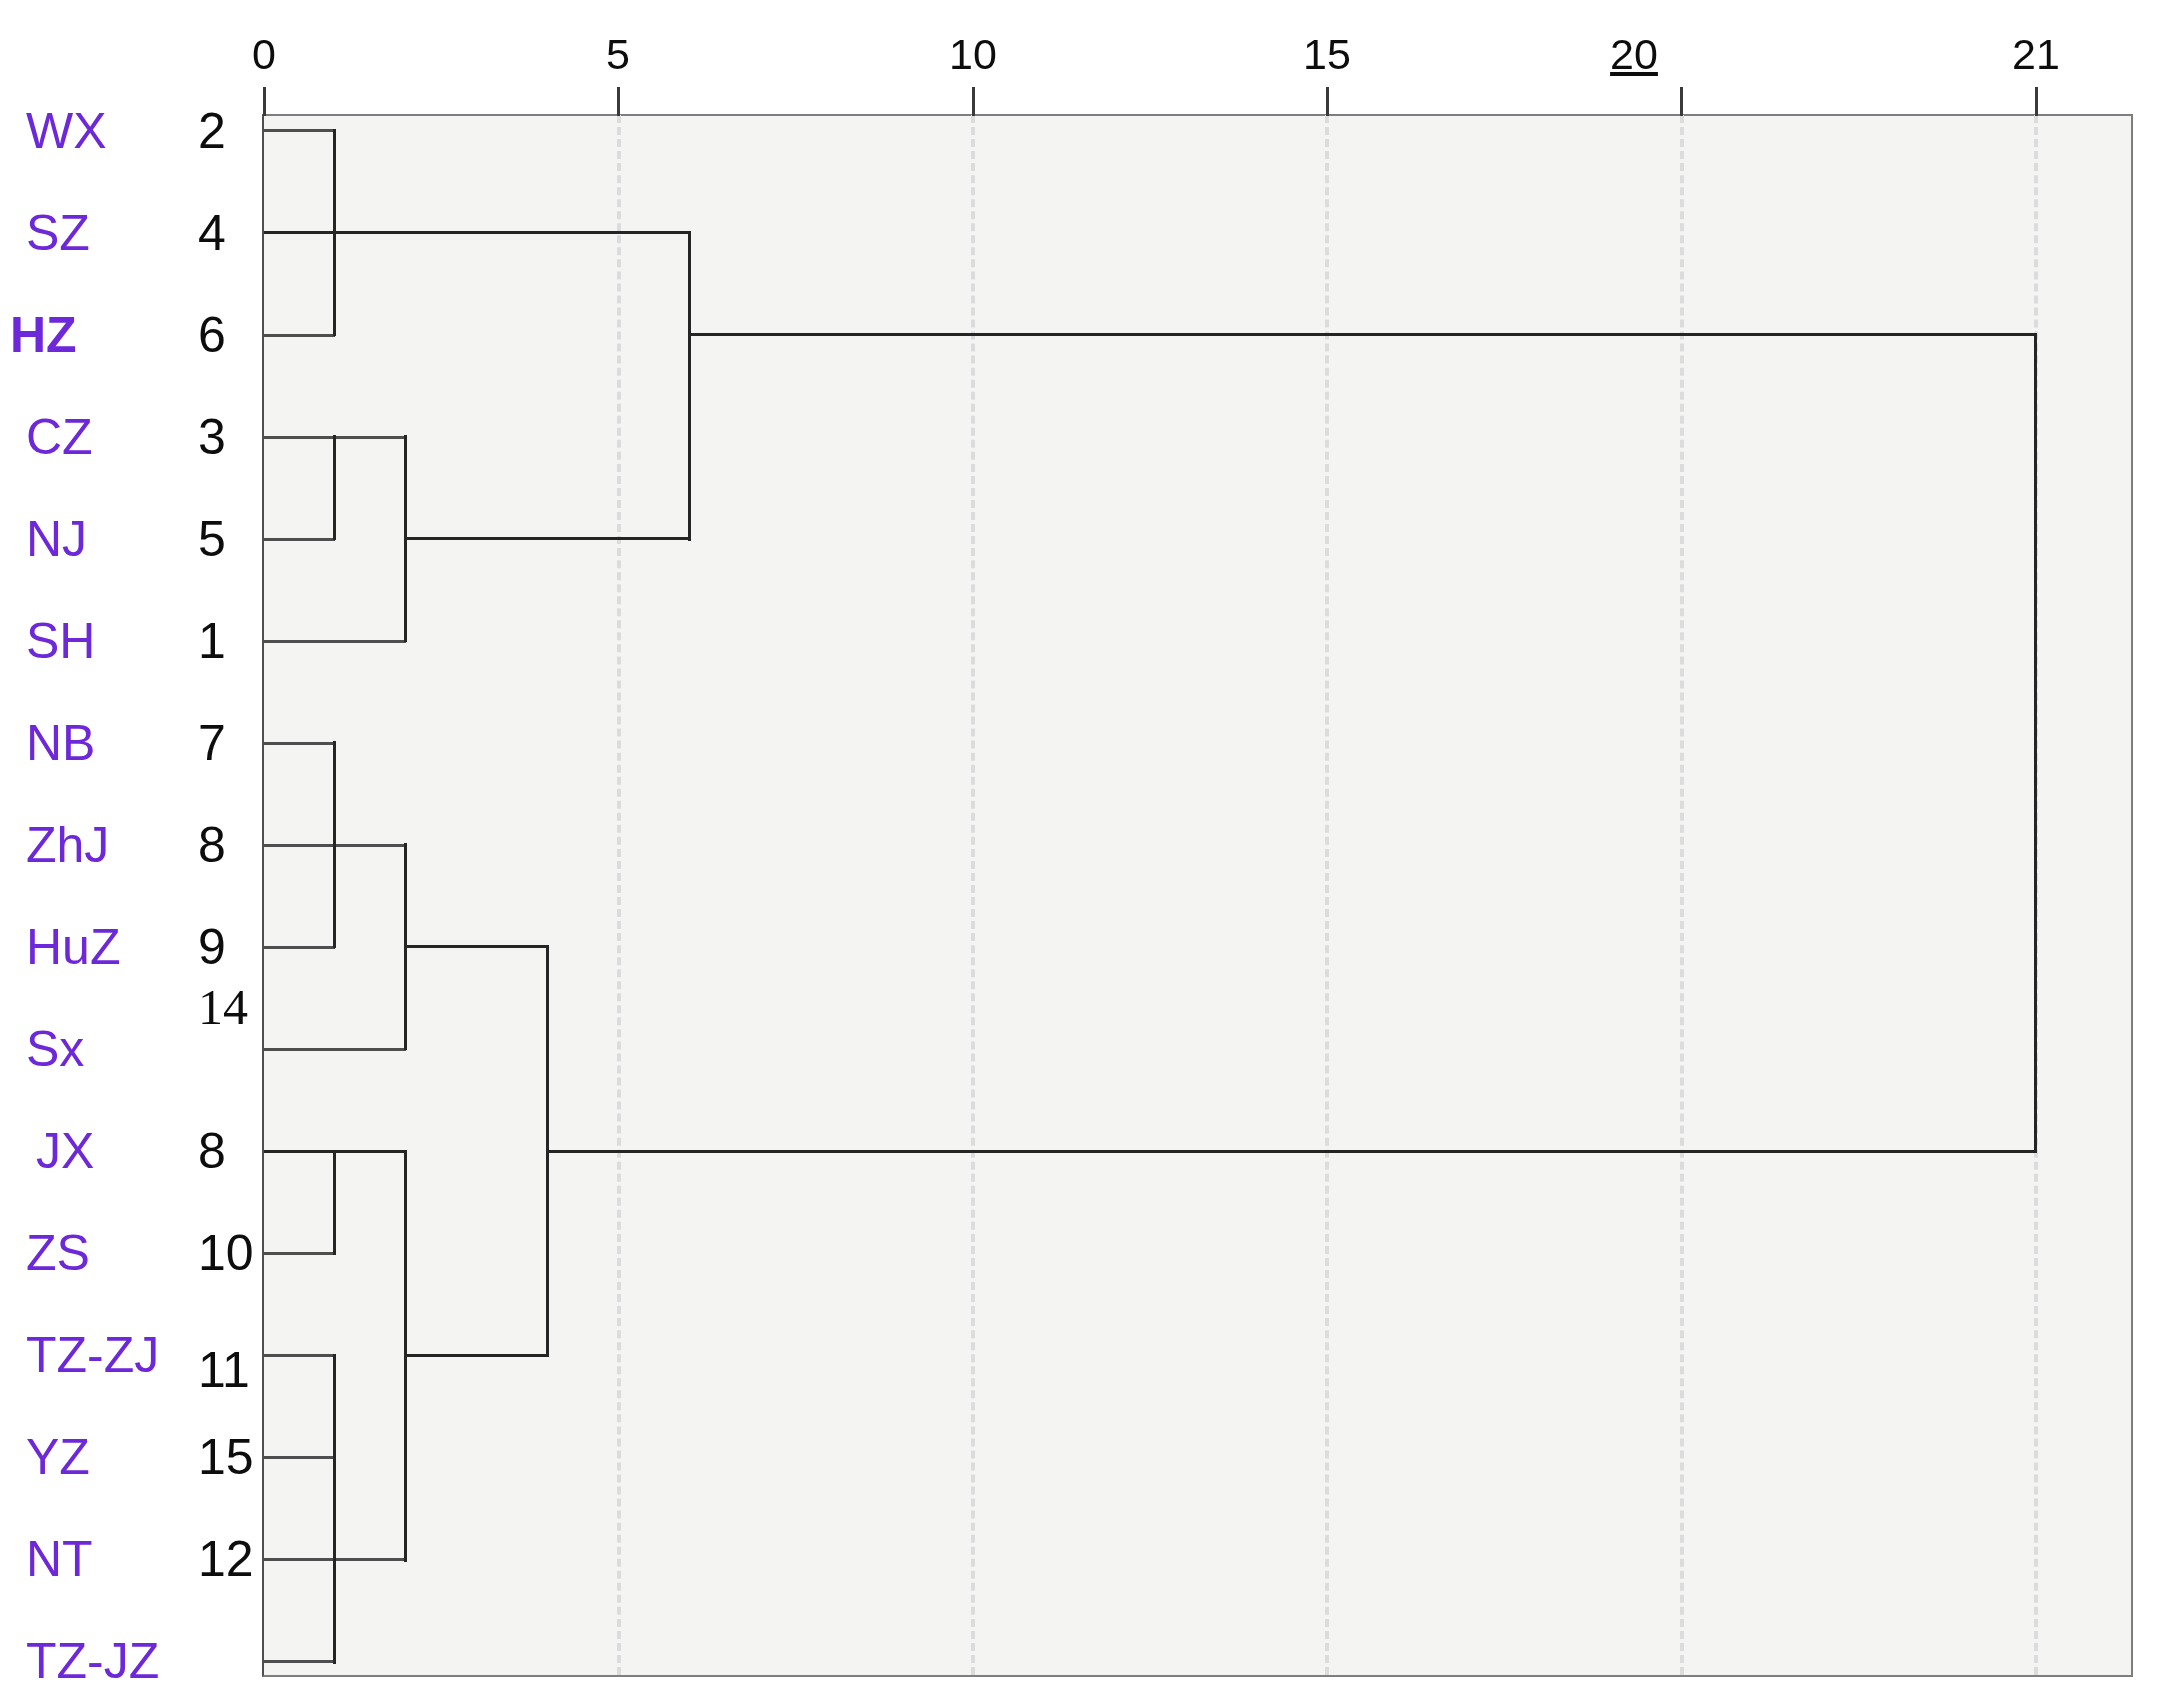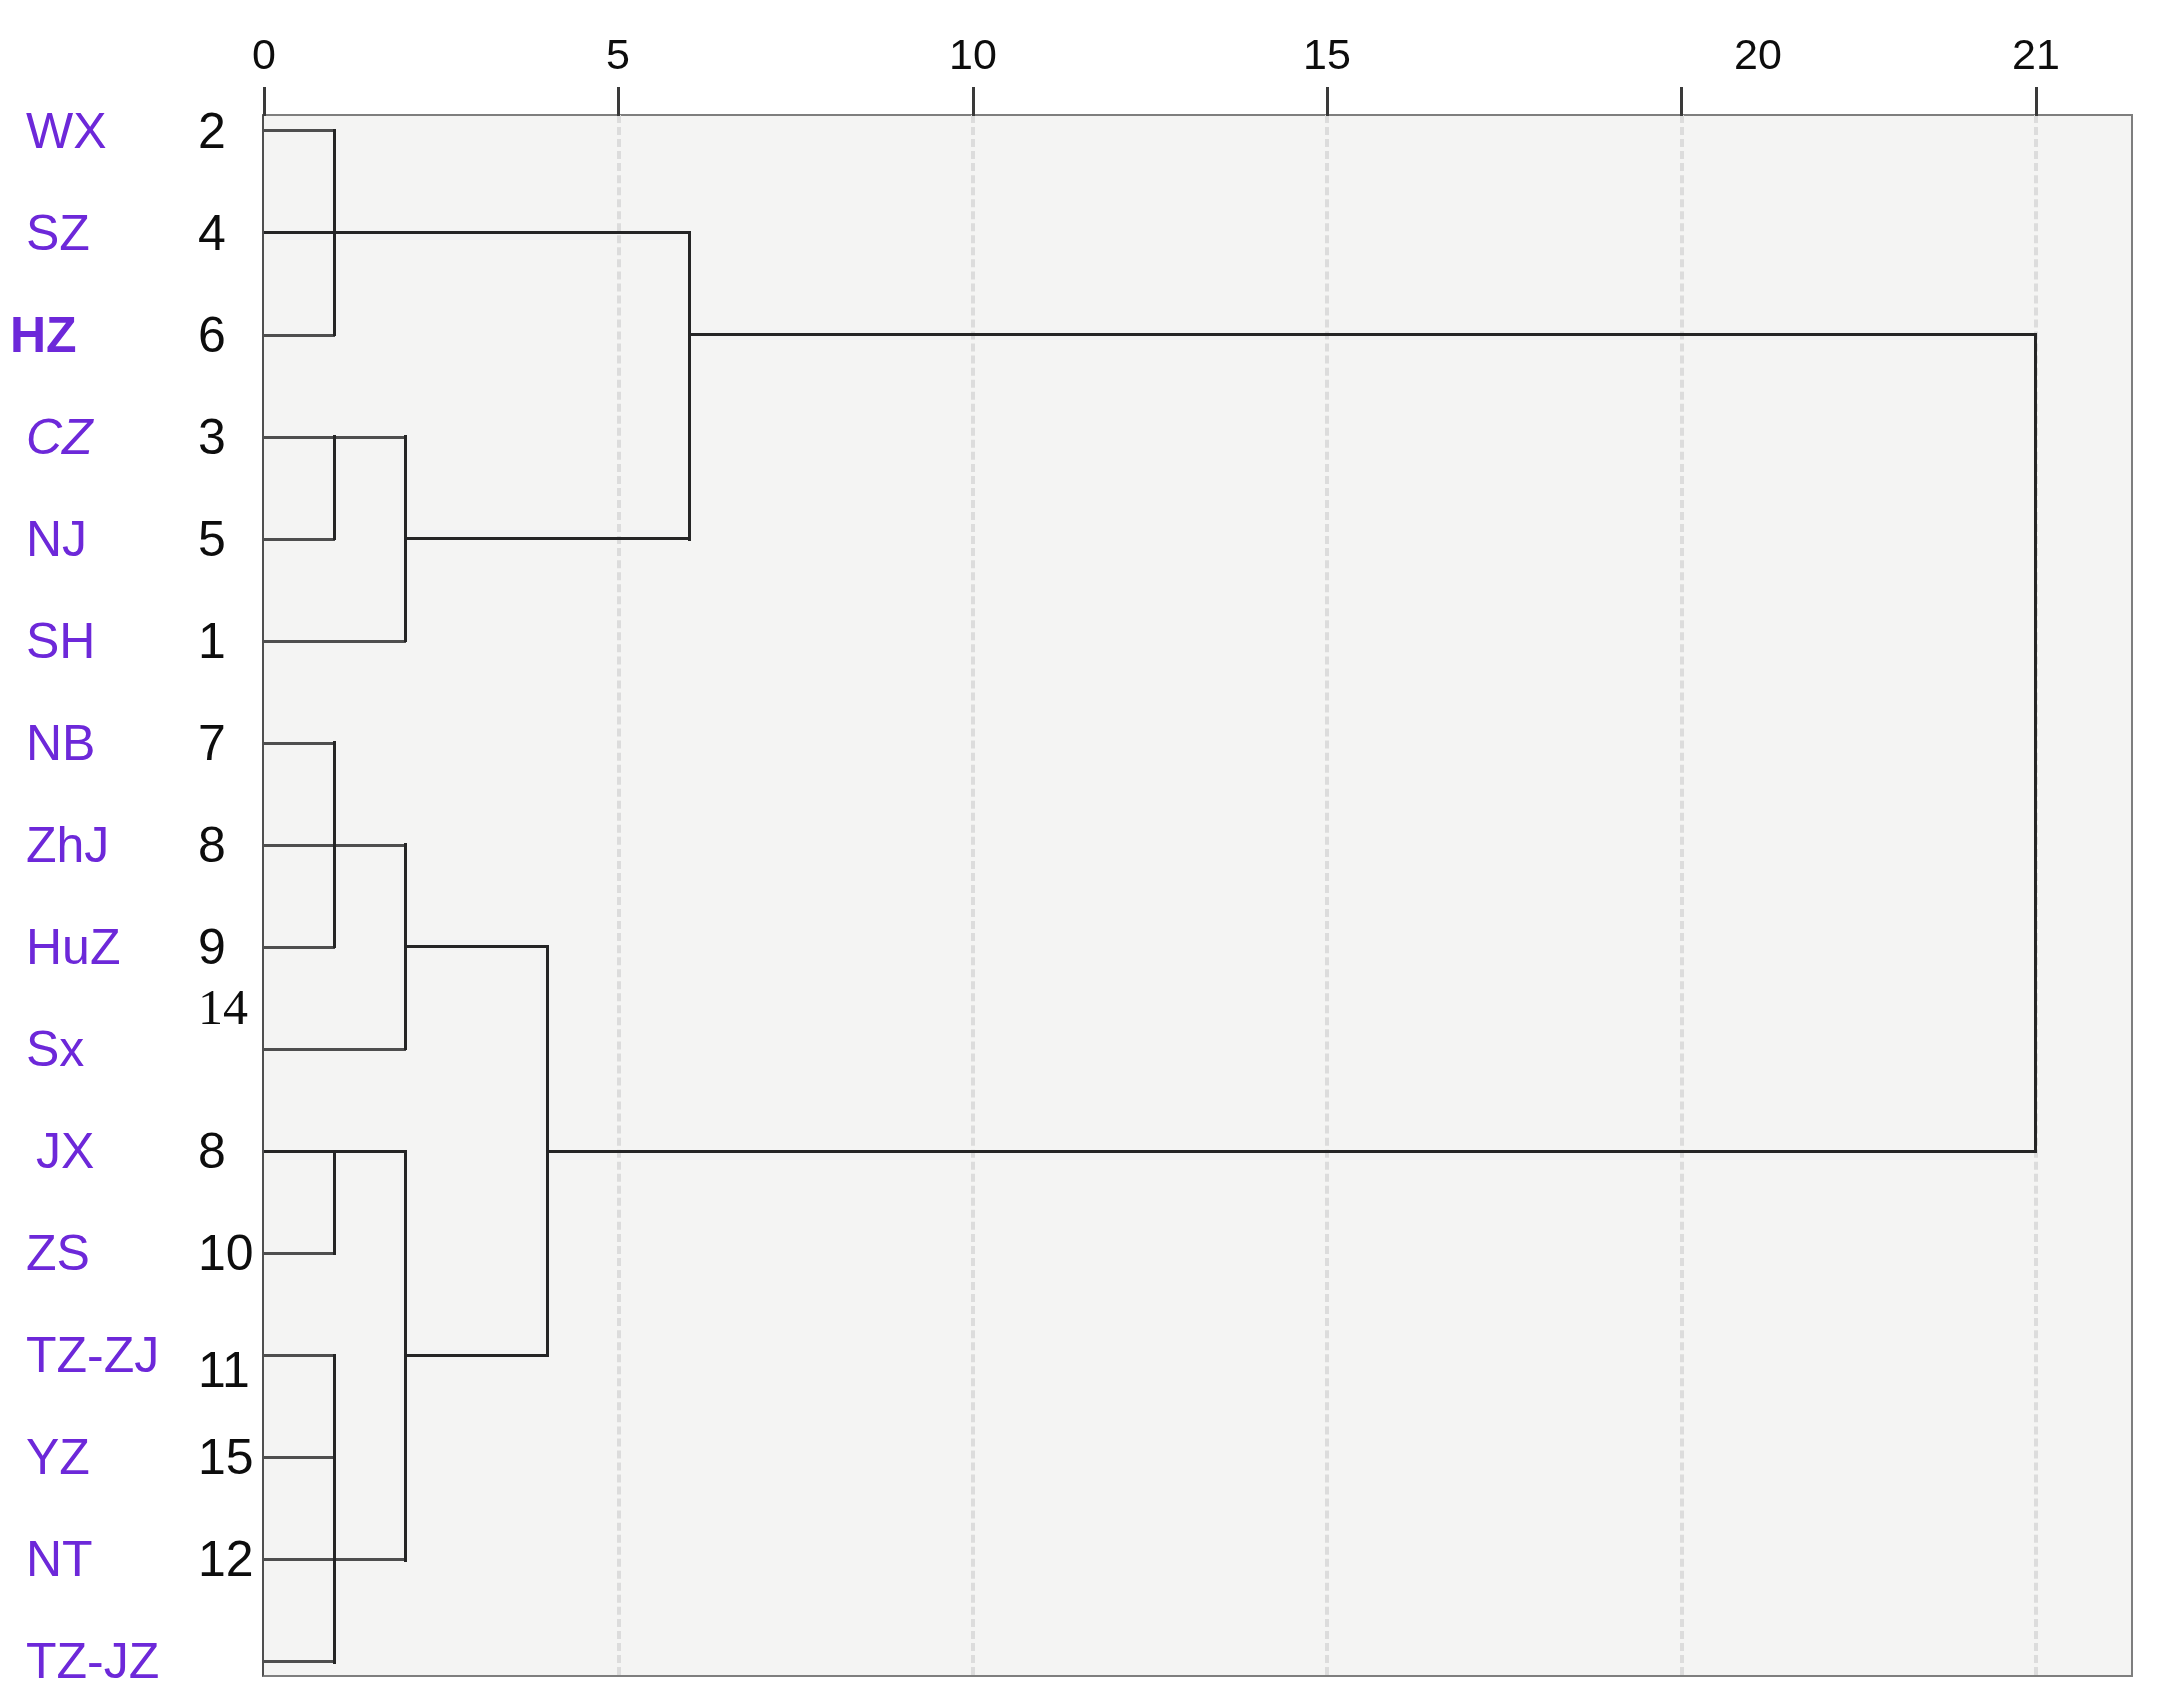--- a/index.html
+++ b/index.html
@@ -69,30 +69,30 @@
     <div class="gridline" style="left: 2034px; top: 115px; height: 1560px; border-left-color: rgb(220, 220, 220);"></div>
     <div class="tick-mark" style="left: 263px; top: 87px; height: 28.5px;"></div>
     <div class="tick-label" style="left: 210px; top: 30px; width: 108px;">0</div>
     <div class="tick-mark" style="left: 617px; top: 87px; height: 28.5px;"></div>
     <div class="tick-label" style="left: 564px; top: 30px; width: 108px;">5</div>
     <div class="tick-mark" style="left: 972px; top: 87px; height: 28.5px;"></div>
     <div class="tick-label" style="left: 919px; top: 30px; width: 108px;">10</div>
     <div class="tick-mark" style="left: 1326px; top: 87px; height: 28.5px;"></div>
     <div class="tick-label" style="left: 1273px; top: 30px; width: 108px;">15</div>
     <div class="tick-mark" style="left: 1680px; top: 87px; height: 28.5px;"></div>
-    <div class="tick-label" style="left: 1704px; top: 30px; width: 108px;">20</div>
+    <div class="tick-label" style="left: 1580px; top: 30px; width: 108px; text-decoration: underline;">20</div>
     <div class="tick-mark" style="left: 2035px; top: 87px; height: 28.5px;"></div>
     <div class="tick-label" style="left: 1982px; top: 30px; width: 108px;">21</div>
     <div class="leaf-name" style="left: 26px; top: 100px;">WX</div>
     <div class="leaf-case" style="left: 198px; top: 100px;">2</div>
     <div class="leaf-name" style="left: 26px; top: 202px;">SZ</div>
     <div class="leaf-case" style="left: 198px; top: 202px;">4</div>
     <div class="leaf-name" style="left: 10px; top: 304px; font-weight: bold;">HZ</div>
     <div class="leaf-case" style="left: 198px; top: 304px;">6</div>
-    <div class="leaf-name" style="left: 26px; top: 406px; font-style: italic;">CZ</div>
+    <div class="leaf-name" style="left: 26px; top: 406px;">CZ</div>
     <div class="leaf-case" style="left: 198px; top: 406px;">3</div>
     <div class="leaf-name" style="left: 26px; top: 508px;">NJ</div>
     <div class="leaf-case" style="left: 198px; top: 508px;">5</div>
     <div class="leaf-name" style="left: 26px; top: 610px;">SH</div>
     <div class="leaf-case" style="left: 198px; top: 610px;">1</div>
     <div class="leaf-name" style="left: 26px; top: 712px;">NB</div>
     <div class="leaf-case" style="left: 198px; top: 712px;">7</div>
     <div class="leaf-name" style="left: 26px; top: 814px;">ZhJ</div>
     <div class="leaf-case" style="left: 198px; top: 814px;">8</div>
     <div class="leaf-name" style="left: 26px; top: 916px;">HuZ</div>

